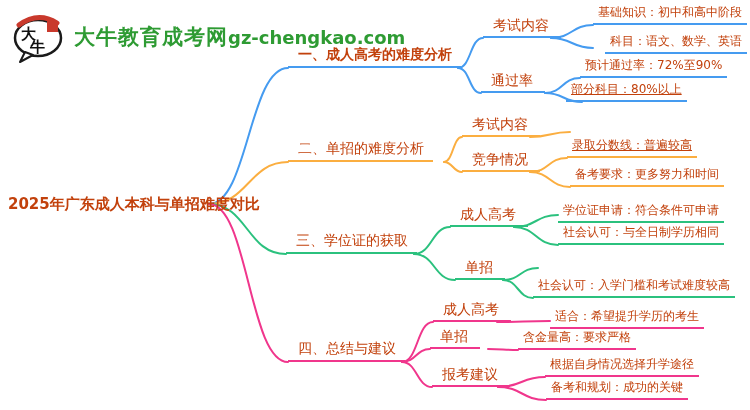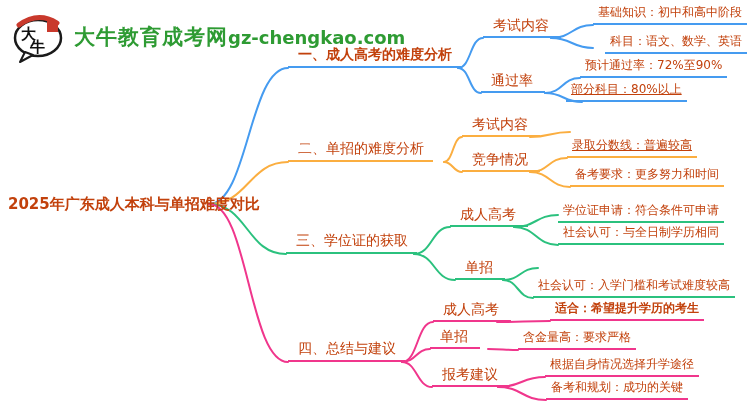--- a/index.html
+++ b/index.html
@@ -95,20 +95,20 @@
 
   <div class="node leaf" style="left: 570px; top: 166px; --c: #fbae40;">备考要求：更多努力和时间</div>
   <div class="node lvl2" style="left: 450px; top: 206px; --c: #2bc17e;">成人高考</div>
   <div class="node leaf" style="left: 558px; top: 194px; margin-top: 8px; --c: #2bc17e;">学位证申请：符合条件可申请</div>
   <div class="node leaf" style="left: 558px; top: 224px; --c: #2bc17e;">社会认可：与全日制学历相同</div>
   <div class="node lvl2" style="left: 455px; top: 259px; --c: #2bc17e;">单招</div>
   <div class="node leaf" style="left: 533px; top: 277px; --c: #2bc17e;">社会认可：入学门槛和考试难度较高</div>
 
   <div class="node lvl1" style="left: 288px; top: 339px; --c: #f0368c;">四、总结与建议</div>
   <div class="node lvl2" style="left: 433px; top: 301px; --c: #f0368c;">成人高考</div>
-  <div class="node leaf" style="left: 550px; top: 300px; font-weight: bold; --c: #f0368c;">适合：希望提升学历的考生</div>
+  <div class="node leaf" style="left: 550px; top: 308px; --c: #f0368c;">适合：希望提升学历的考生</div>
   <div class="node lvl2" style="left: 430px; top: 328px; --c: #f0368c;">单招</div>
   <div class="node leaf" style="left: 518px; top: 329px; --c: #f0368c;">含金量高：要求严格</div>
   <div class="node lvl2" style="left: 432px; top: 366px; --c: #f0368c;">报考建议</div>
   <div class="node leaf" style="left: 545px; top: 356px; --c: #f0368c;">根据自身情况选择升学途径</div>
   <div class="node leaf" style="left: 546px; top: 379px; --c: #f0368c;">备考和规划：成功的关键</div>
 
 </div>
 
 </body></html>

